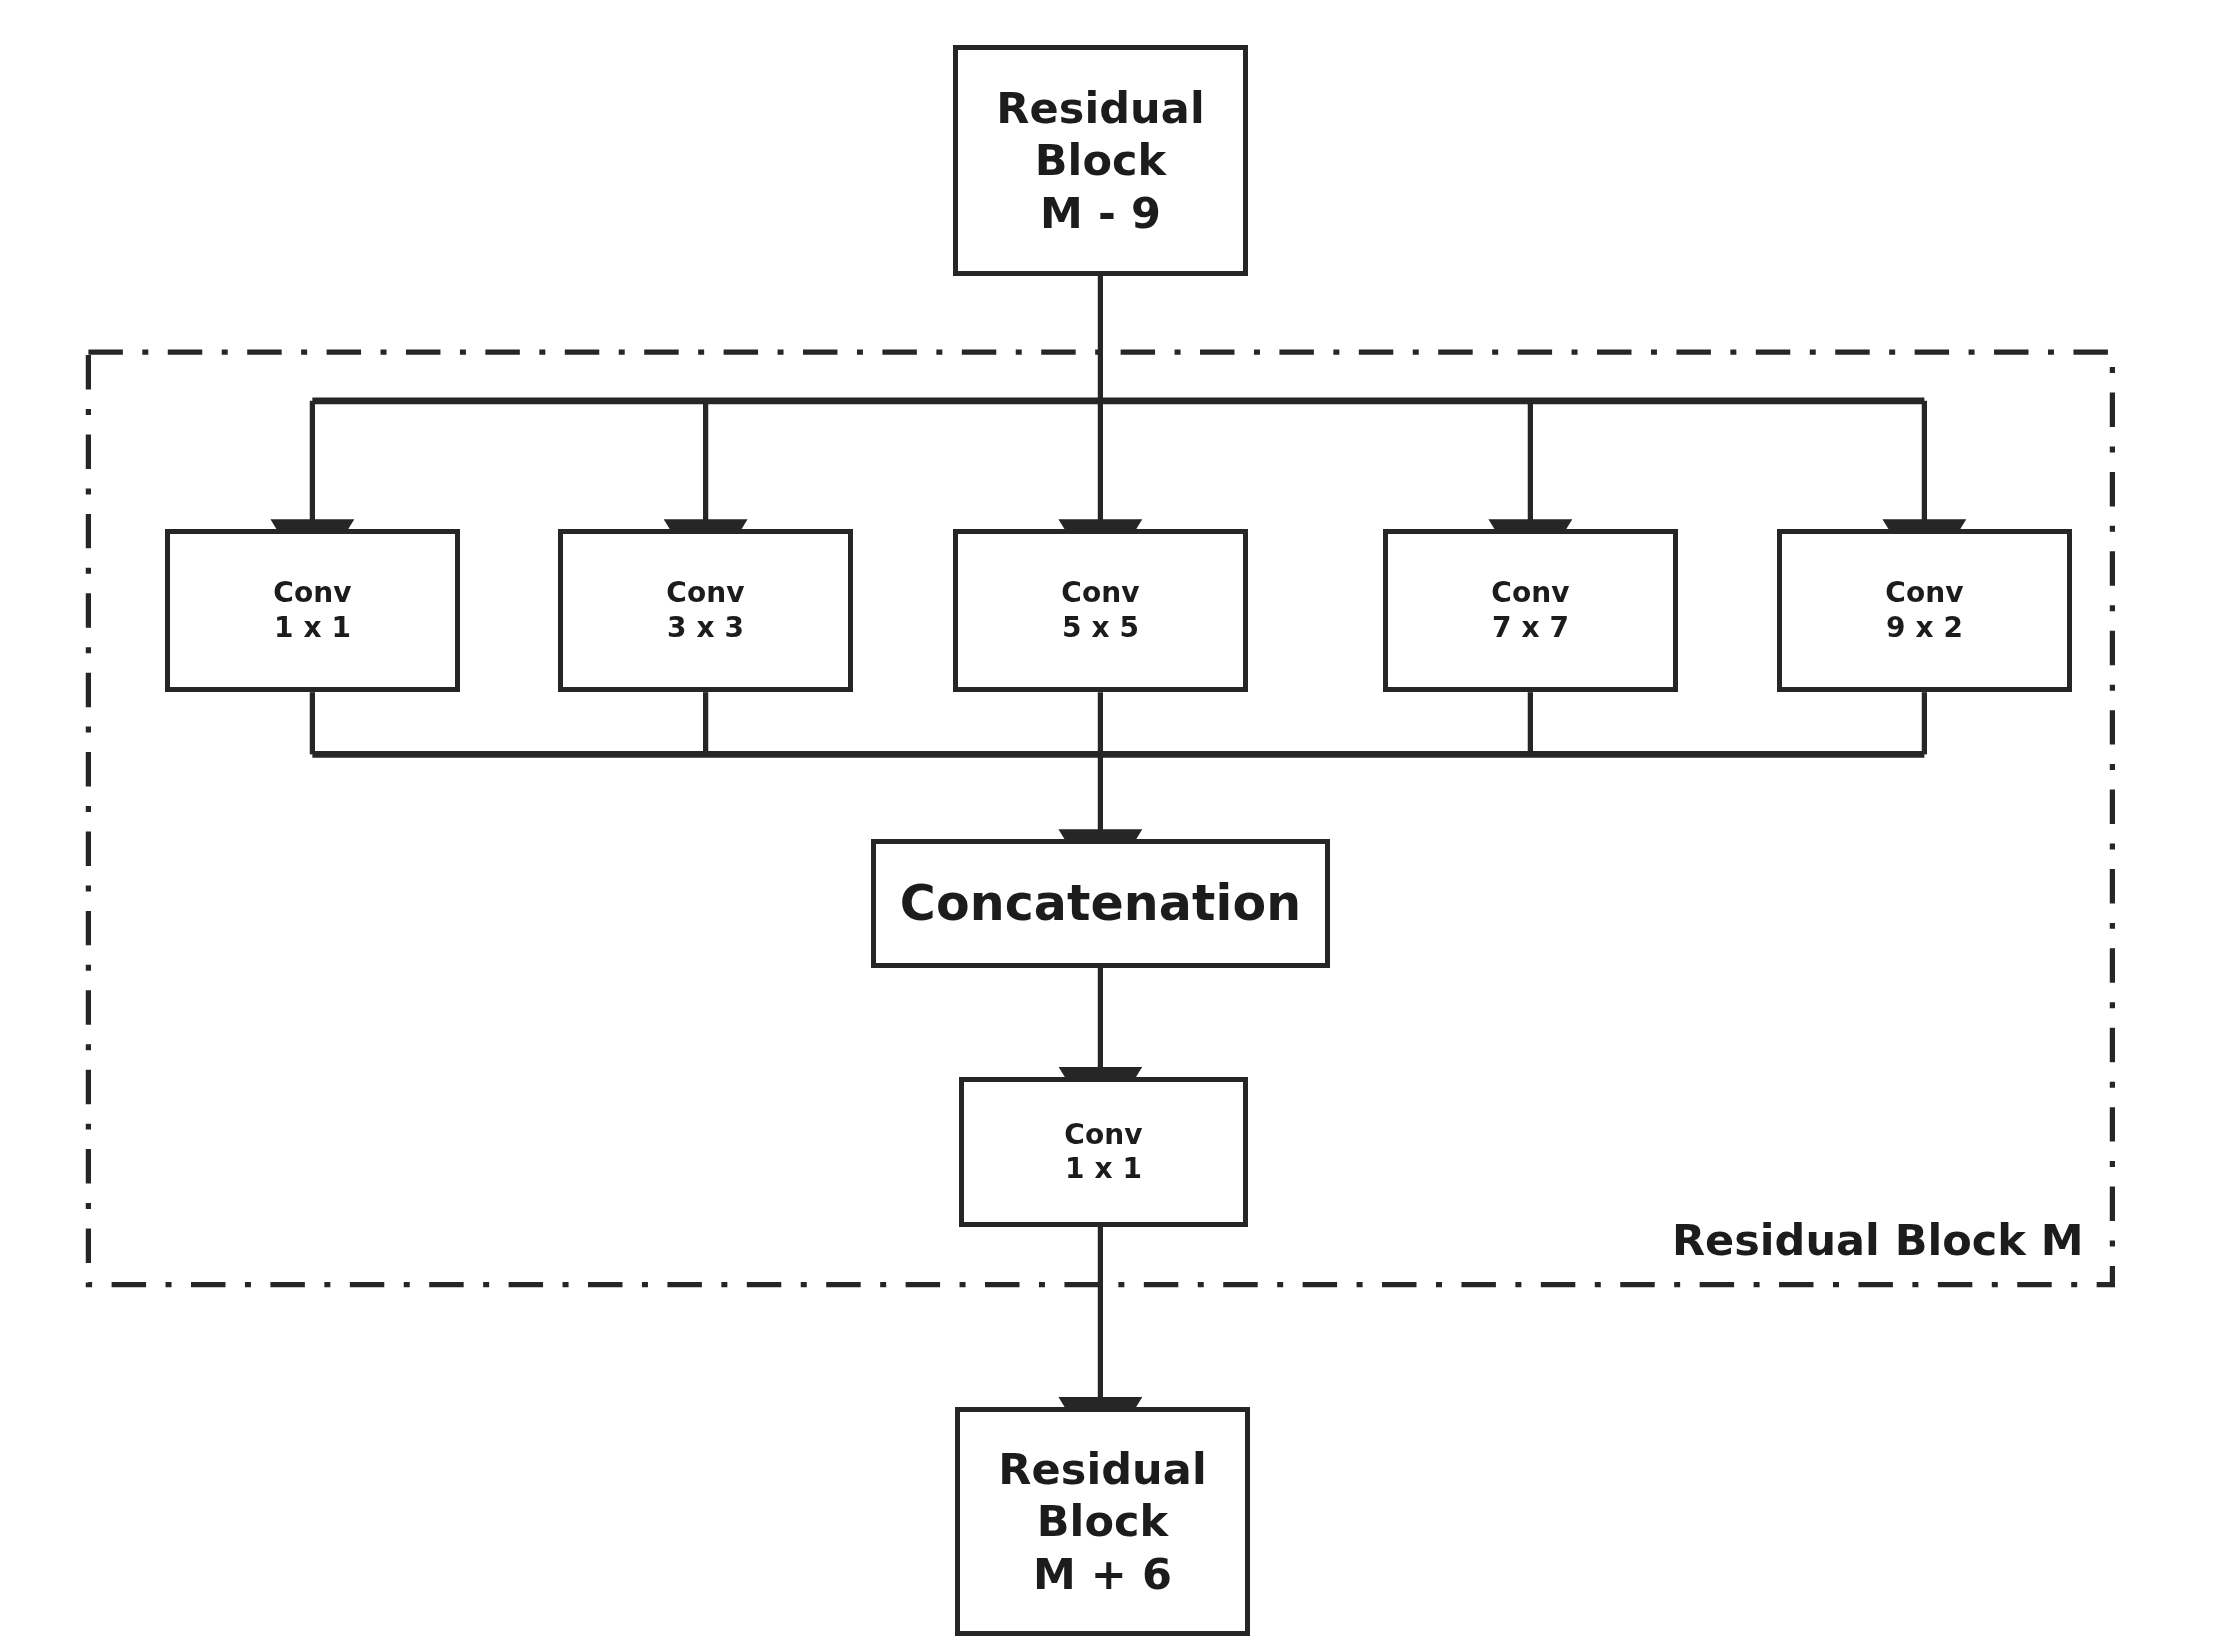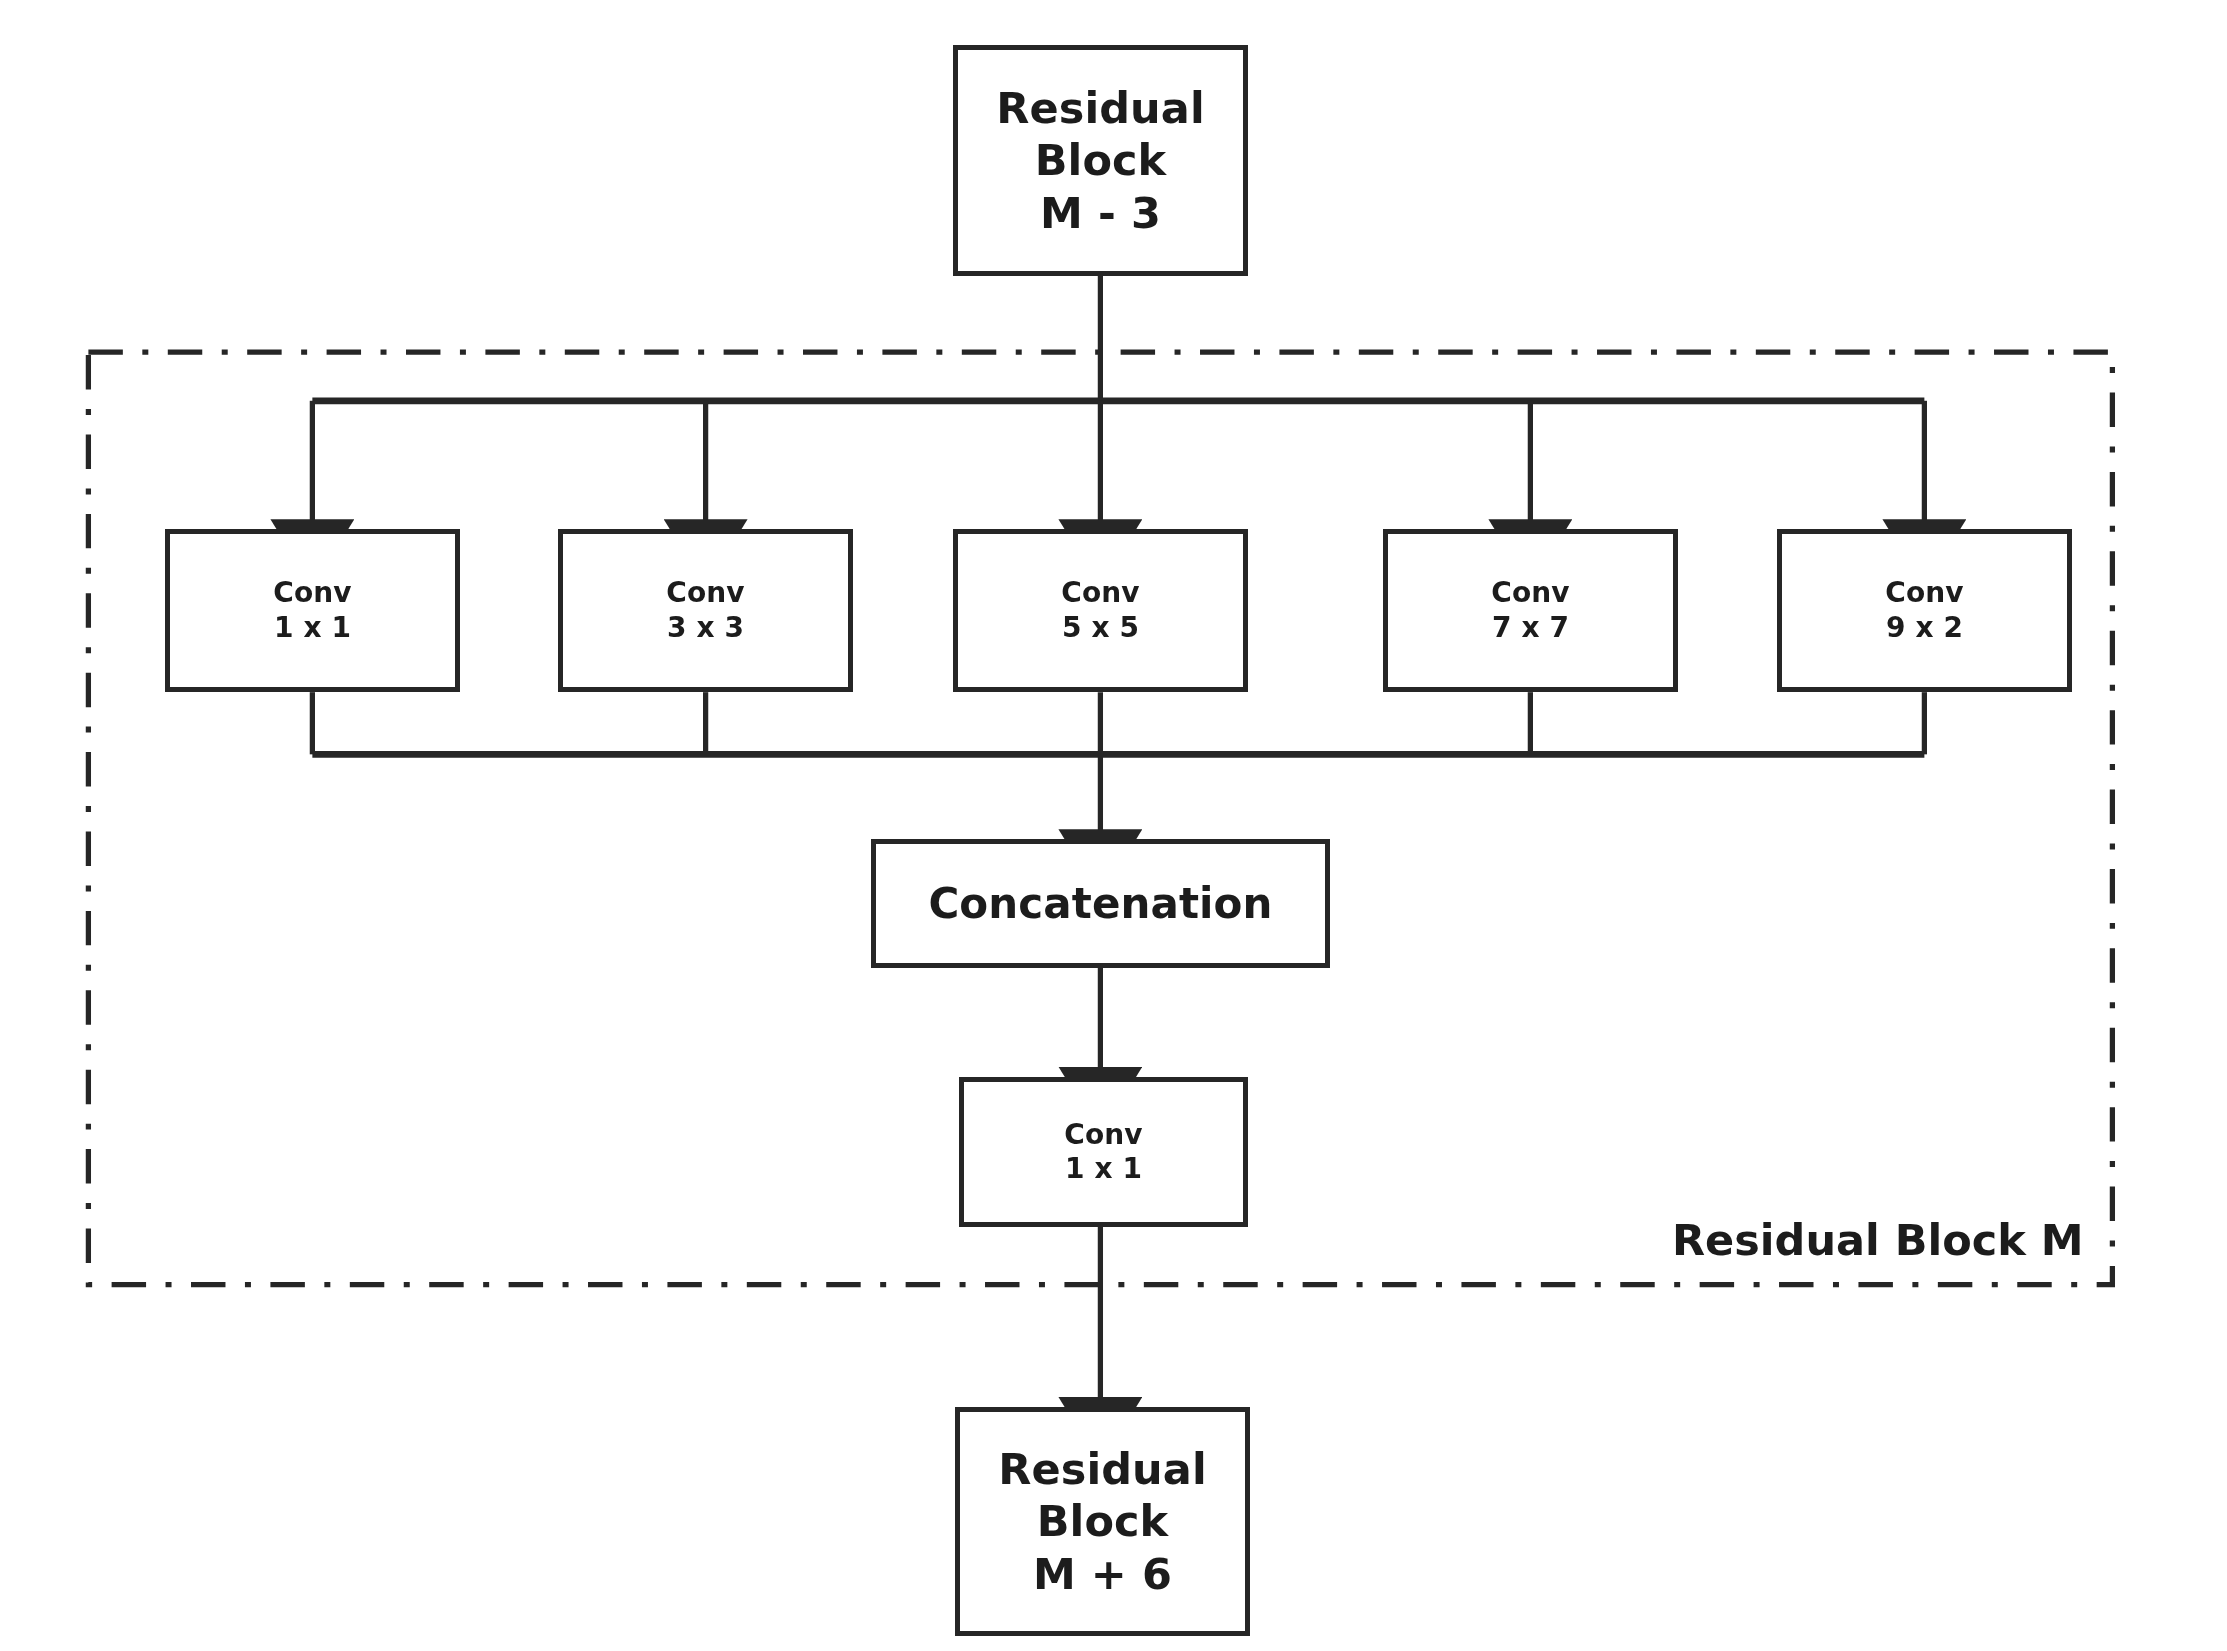--- a/index.html
+++ b/index.html
@@ -37,21 +37,21 @@
     line-height: 1.22;
     text-align: center;
     letter-spacing: 0.1px;
   }
   .node .ln {
     display: block;
     white-space: pre;
   }
   .node.block { font-size: 43px; }
   .node.conv  { font-size: 28px; }
-  .node.concat{ font-size: 42px; }
+  .node.concat{ font-size: 49px; }
 
   .group-label {
     position: absolute;
     font-weight: bold;
     font-size: 43px;
     color: #1c1c1c;
     white-space: nowrap;
   }
 </style>
 </head>
@@ -88,21 +88,21 @@
     <line x1="1469" y1="924" x2="1469" y2="1114" stroke="#262626" stroke-width="7" marker-end="url(#arrowhead)"></line>
 
     <line x1="1469" y1="1292" x2="1469" y2="1431" stroke="#262626" stroke-width="7" marker-end="url(#arrowhead)"></line>
 
     <line x1="1469" y1="1637" x2="1469" y2="1872" stroke="#262626" stroke-width="7" marker-end="url(#arrowhead)"></line>
   </svg>
 
   <div class="node block" style="left:953px; top:45px; width:295px; height:231px;">
     <span class="ln">Residual</span>
     <span class="ln">Block</span>
-    <span class="ln">M - 3</span>
+    <span class="ln">M - 9</span>
   </div>
 
   <div class="node conv" style="left:165px; top:529px; width:295px; height:163px;">
     <span class="ln">Conv</span>
     <span class="ln">1 x 1</span>
   </div>
 
   <div class="node conv" style="left:558px; top:529px; width:295px; height:163px;">
     <span class="ln">Conv</span>
     <span class="ln">3 x 3</span>

